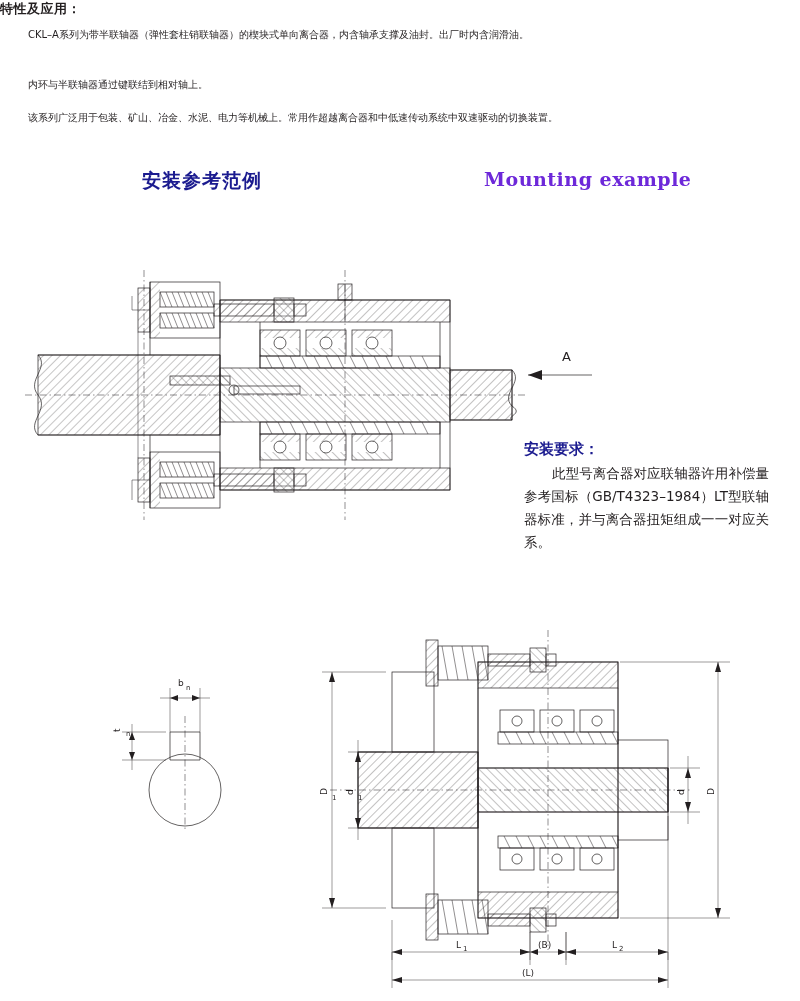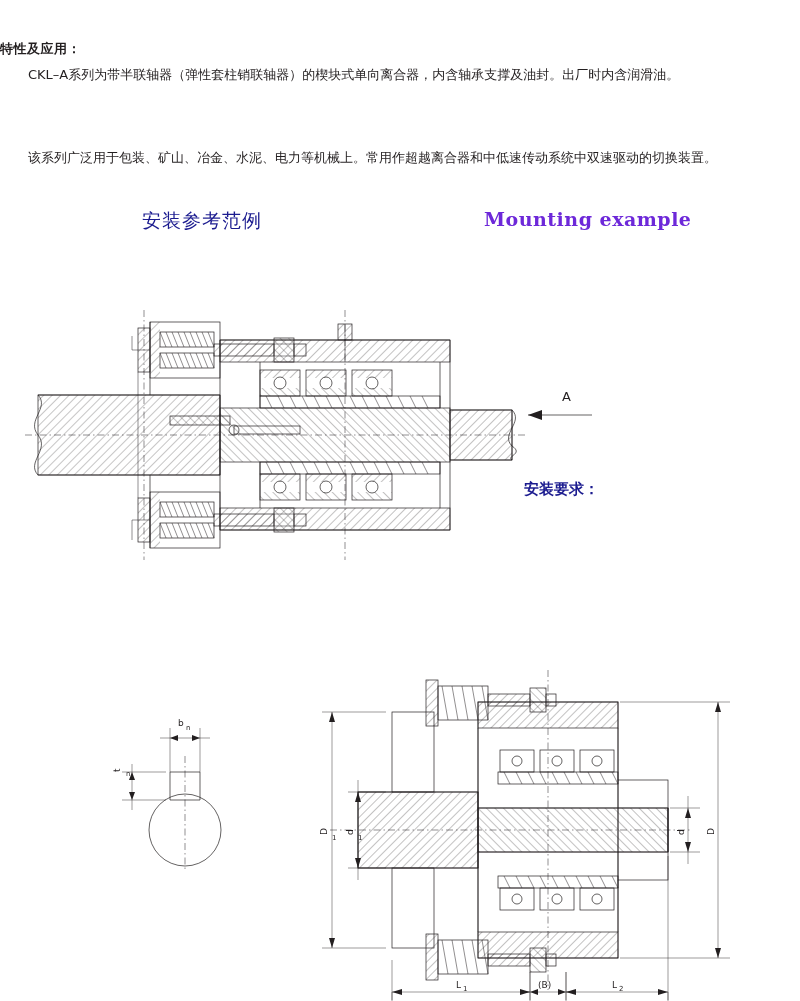--- a/index.html
+++ b/index.html
@@ -12,52 +12,51 @@
     height: 1001px;
     position: relative;
     font-family: "DejaVu Sans", sans-serif;
     color: #231f20;
     overflow: hidden;
   }
   .page {
     position: relative;
     width: 800px;
     height: 807px;
-    margin-top: 40px;
   }
   
   .section-title {
     position: absolute;
     left: 0px;
     top: 0px;
     font-size: 13px;
     font-weight: bold;
     color: #231f20;
     letter-spacing: 0.5px;
   }
   .para {
     position: absolute;
-    font-size: 13px;
+    font-size: 10px;
     line-height: 25px;
     color: #231f20;
     width: 795px;
     text-align: justify;
   }
   .p1 { left: 0px; top: 22px; }
   .p2 { left: 0px; top: 72px; }
   .p3 { left: 0px; top: 105px; }
   .indent { display: inline-block; width: 28px; }
 
   
   .heading-cn {
     position: absolute;
     left: 142px;
     top: 168px;
     font-size: 19px;
-    font-weight: normal;
+    font-weight: bold;
     color: #1b1b8f;
     letter-spacing: 1px;
   }
   .heading-en {
     position: absolute;
     left: 484px;
     top: 168px;
     font-size: 19px;
     font-weight: bold;
     color: #6d28d9;
@@ -123,28 +122,30 @@
 </style>
 </head>
 <body>
 
 <div class="page">
 
   <div class="section-title">特性及应用：</div>
 
   <div class="para p1"><span class="indent"></span><span>CKL–A系列为带半联轴器（弹性套柱销联轴器）的楔块式单向离合器，内含轴承支撑及油封。出厂时内含润滑油。</span></div>
 
+  <div class="para p2"><span class="indent"></span><span>内环与半联轴器通过键联结到相对轴上。</span></div>
 
   <div class="para p3"><span class="indent"></span><span>该系列广泛用于包装、矿山、冶金、水泥、电力等机械上。常用作超越离合器和中低速传动系统中双速驱动的切换装置。</span></div>
 
   <div class="heading-cn">安装参考范例</div>
   <div class="heading-en">Mounting example</div>
 
   <div class="note-title">安装要求：</div>
   <div class="note-body">
+    <p><span class="indent"></span><span>此型号离合器对应联轴器许用补偿量参考国标（GB/T4323–1984）LT型联轴器标准，并与离合器扭矩组成一一对应关系。</span></p>
   </div>
 
   <div class="drawing" id="arrow-a">
     <svg width="90" height="45" viewBox="0 0 90 45">
       <text class="dimtext" x="42" y="16" style="font-size:13px">A</text>
       <line class="ln" x1="8" y1="30" x2="72" y2="30"></line>
       <polygon points="8,30 22,25 22,35" fill="#231f20"></polygon>
     </svg>
   </div>
 

